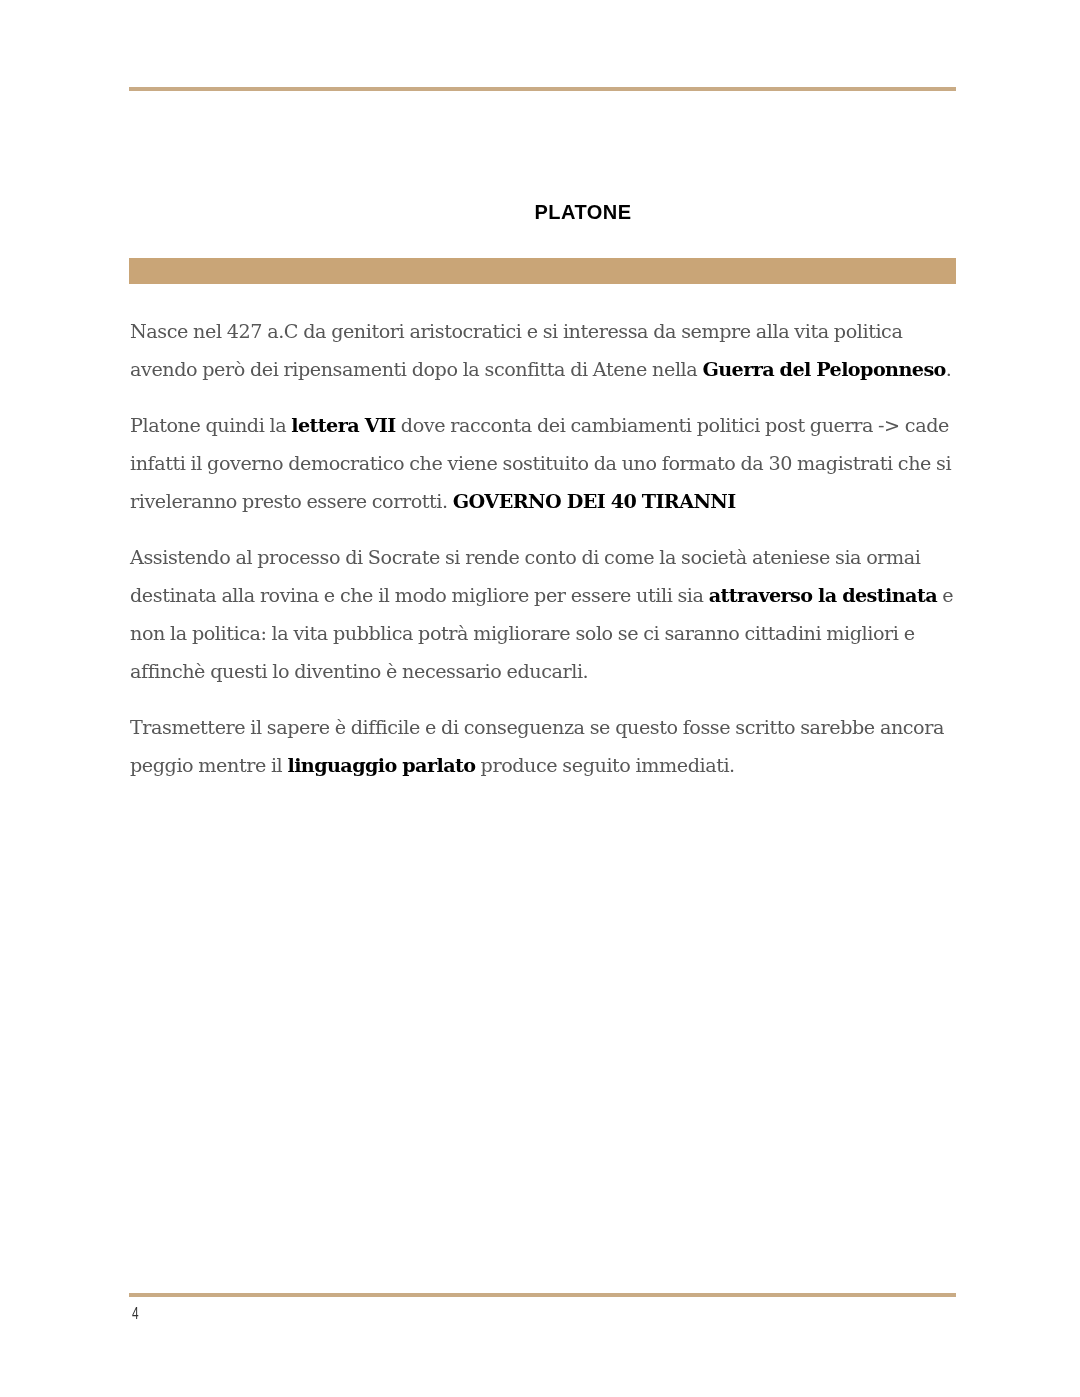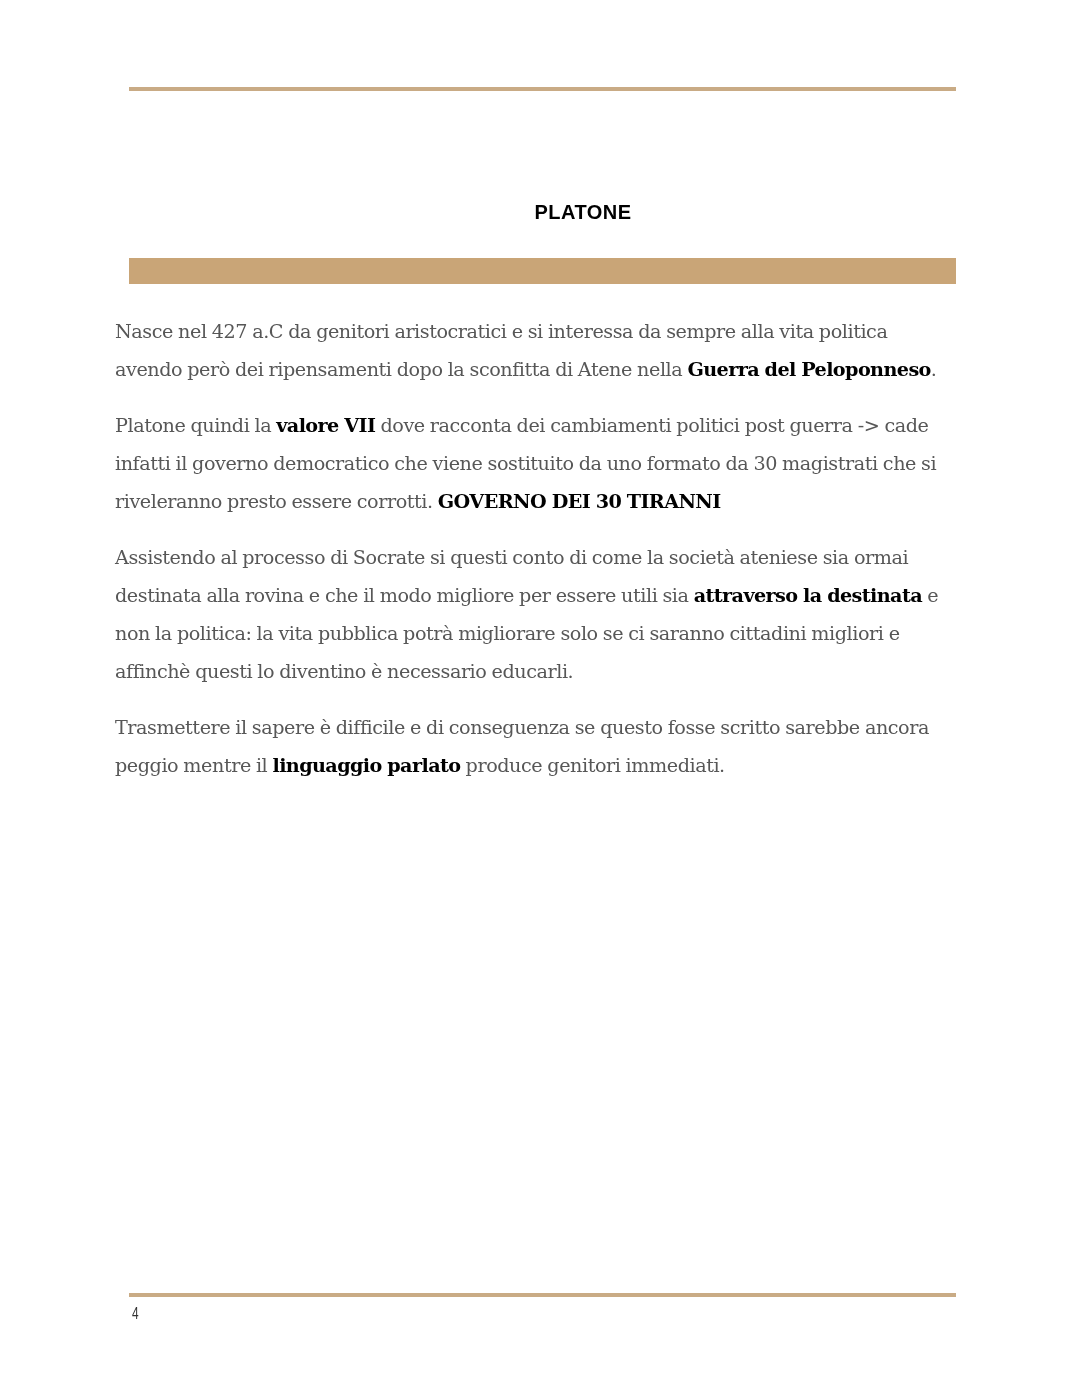--- a/index.html
+++ b/index.html
@@ -37,21 +37,21 @@
     .band {
       position: absolute;
       left: 129px;
       top: 258px;
       width: 827px;
       height: 26px;
       background: #c9a577;
     }
     .content {
       position: absolute;
-      left: 115px;
+      left: 130px;
       top: 313px;
       width: 835px;
       font-family: "DejaVu Serif", "Liberation Serif", serif;
       font-size: 19.2px;
       line-height: 38px;
       color: #575757;
       font-weight: 300;
       letter-spacing: -0.45px;
       word-spacing: -0.5px;
     }
@@ -88,24 +88,24 @@
 
 <div class="rule-top"></div>
 
 <h1 class="title" style="margin:0;padding-left:43px;">PLATONE</h1>
 
 <div class="band"></div>
 
 <div class="content">
   <p><span>Nasce nel 427 a.C da genitori aristocratici e si interessa da sempre alla vita politica avendo però dei ripensamenti dopo la sconfitta di Atene nella </span><b>Guerra del Peloponneso</b><span>.</span></p>
 
-  <p><span>Platone quindi la </span><b>valore VII</b><span> dove racconta dei cambiamenti politici post guerra -&gt; cade infatti il governo democratico che viene sostituito da uno formato da 30 magistrati che si riveleranno presto essere corrotti. </span><b>GOVERNO DEI 30 TIRANNI</b></p>
+  <p><span>Platone quindi la </span><b>lettera VII</b><span> dove racconta dei cambiamenti politici post guerra -&gt; cade infatti il governo democratico che viene sostituito da uno formato da 30 magistrati che si riveleranno presto essere corrotti. </span><b>GOVERNO DEI 40 TIRANNI</b></p>
 
-  <p><span>Assistendo al processo di Socrate si questi conto di come la società ateniese sia ormai destinata alla rovina e che il modo migliore per essere utili sia </span><b>attraverso la destinata</b><span> e non la politica: la vita pubblica potrà migliorare solo se ci saranno cittadini migliori e affinchè questi lo diventino è necessario educarli.</span></p>
+  <p><span>Assistendo al processo di Socrate si rende conto di come la società ateniese sia ormai destinata alla rovina e che il modo migliore per essere utili sia </span><b>attraverso la destinata</b><span> e non la politica: la vita pubblica potrà migliorare solo se ci saranno cittadini migliori e affinchè questi lo diventino è necessario educarli.</span></p>
 
 
-  <p><span> Trasmettere il sapere è difficile e di conseguenza se questo fosse scritto sarebbe ancora peggio mentre il </span><b>linguaggio parlato</b><span> produce genitori immediati.</span></p>
+  <p><span> Trasmettere il sapere è difficile e di conseguenza se questo fosse scritto sarebbe ancora peggio mentre il </span><b>linguaggio parlato</b><span> produce seguito immediati.</span></p>
 
 </div>
 
 <div class="rule-bottom"></div>
 
 <div class="page-num">4</div>
 
 </body></html>

